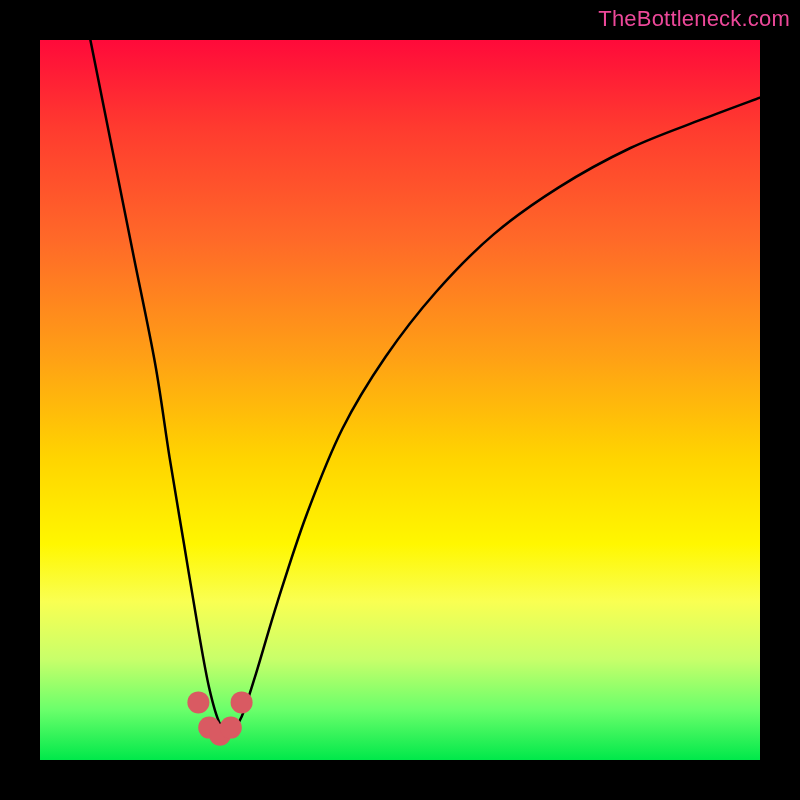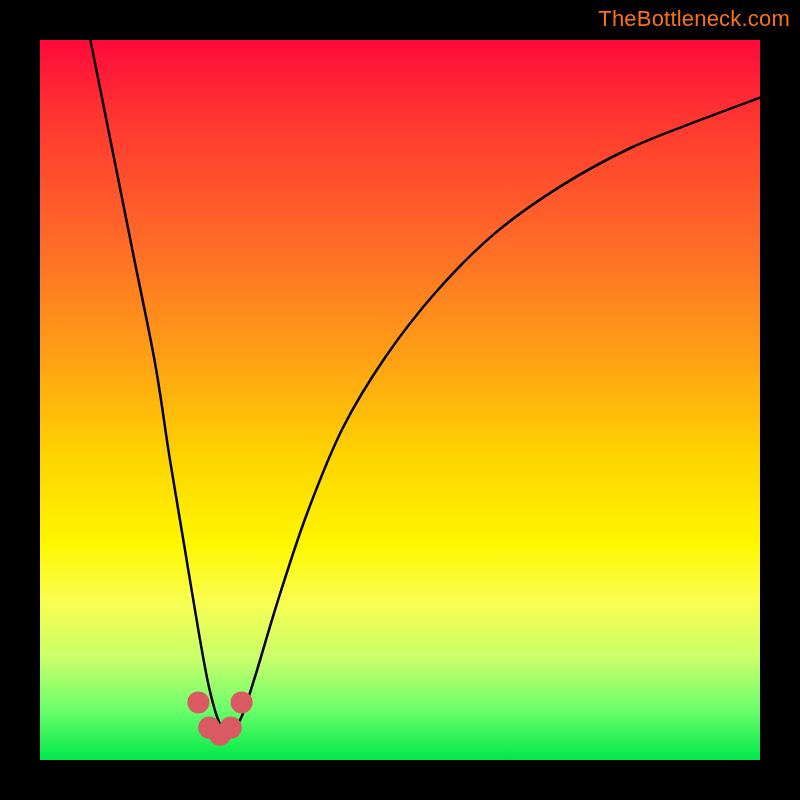--- a/index.html
+++ b/index.html
@@ -35,21 +35,21 @@
       #fff700 70%,
       #f9ff52 78%,
       #c8ff6a 86%,
       #6bff6b 93%,
       #00e84a 100%);
   }
   .watermark {
     position: absolute;
     top: 6px;
     right: 10px;
-    color: #f97316;
+    color: #ec4899;
     font-size: 22px;
     font-weight: 500;
     letter-spacing: 0.2px;
     user-select: none;
   }
   svg {
     position: absolute;
     left: 0;
     top: 0;
   }

